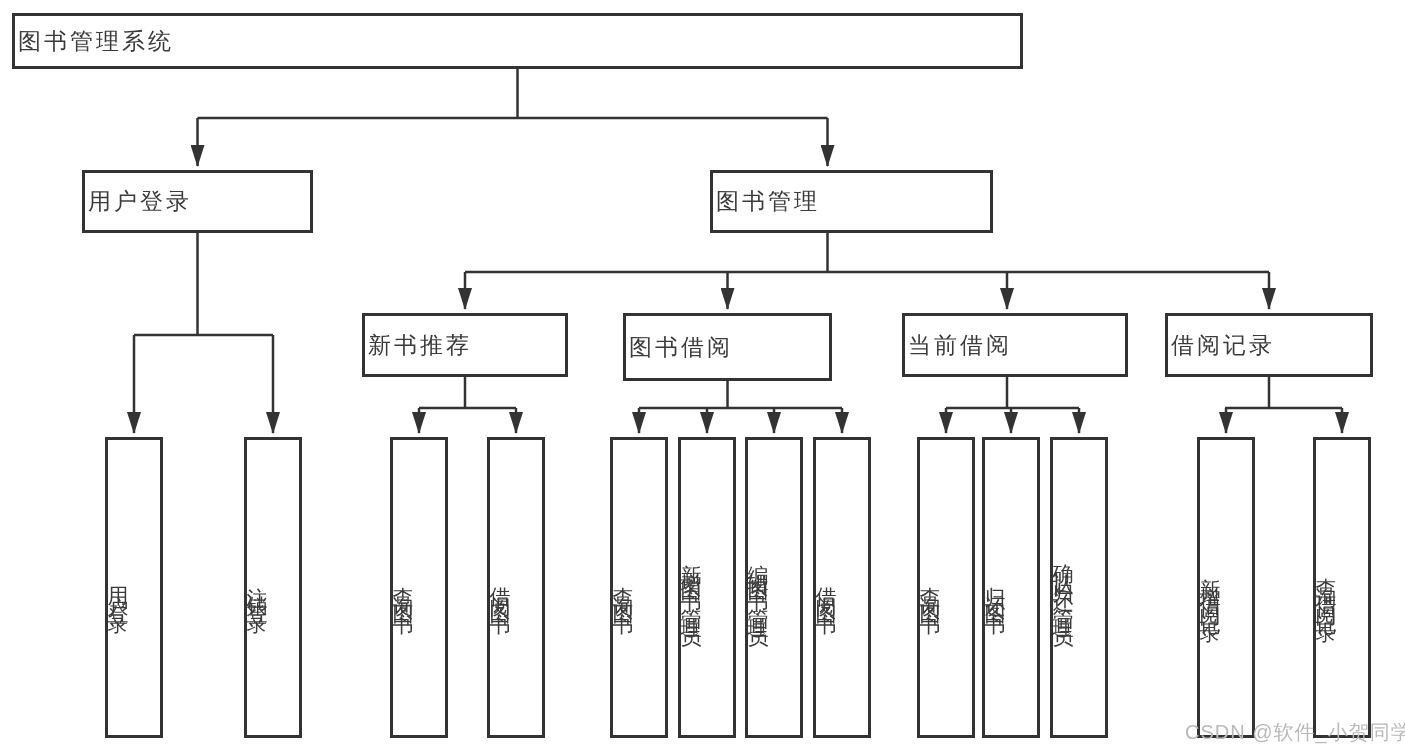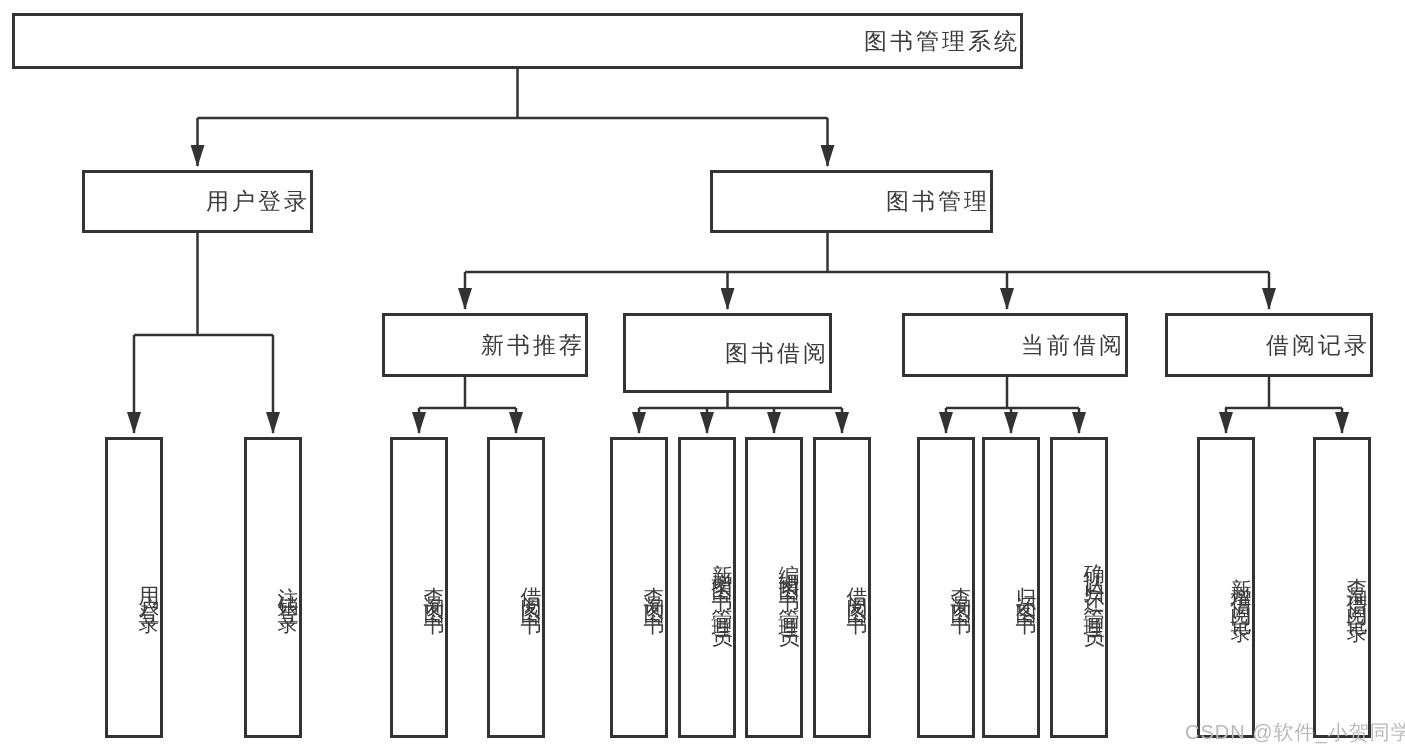--- a/index.html
+++ b/index.html
@@ -17,21 +17,21 @@
     overflow:hidden;
   }
   #wires{position:absolute;left:0;top:0;width:1405px;height:747px;z-index:1;}
   #wires path.seg{stroke:var(--line);stroke-width:2.5;fill:none;}
   #wires #arrow path{fill:var(--line);stroke:none;}
   .node{
     position:absolute;
     box-sizing:border-box;
     border:3px solid var(--line);
     background:var(--bg);
-    display:flex;align-items:center;justify-content:flex-end;
+    display:flex;align-items:center;justify-content:flex-start;
     color:var(--text);
     z-index:2;
   }
   .h-node{font-size:23px;letter-spacing:3px;}
   .h-node .lbl{white-space:nowrap;text-indent:3px;}
   .leaf{width:58px;top:437px;height:301px;}
   .leaf .lbl{
     writing-mode:vertical-lr;
     text-orientation:upright;
     font-size:21px;
@@ -95,24 +95,24 @@
     <span class="lbl">图书管理系统</span>
   </div>
 
   <div class="node h-node" style="left:82px;top:170px;width:231px;height:63px;">
     <span class="lbl">用户登录</span>
   </div>
   <div class="node h-node" style="left:710px;top:170px;width:283px;height:63px;">
     <span class="lbl">图书管理</span>
   </div>
 
-  <div class="node h-node" style="left:362px;top:313px;width:206px;height:64px;margin-left:20px;">
+  <div class="node h-node" style="left:362px;top:313px;width:206px;height:64px;">
     <span class="lbl">新书推荐</span>
   </div>
-  <div class="node h-node" style="left:623px;top:313px;width:209px;height:80px;font-family:Liberation Mono, monospace;">
+  <div class="node h-node" style="left:623px;top:313px;width:209px;height:68px;font-family:Liberation Mono, monospace;">
     <span class="lbl">图书借阅</span>
   </div>
   <div class="node h-node" style="left:902px;top:313px;width:226px;height:64px;">
     <span class="lbl">当前借阅</span>
   </div>
   <div class="node h-node" style="left:1165px;top:313px;width:208px;height:64px;">
     <span class="lbl">借阅记录</span>
   </div>
 
   <div class="node leaf" style="left:105px;">

